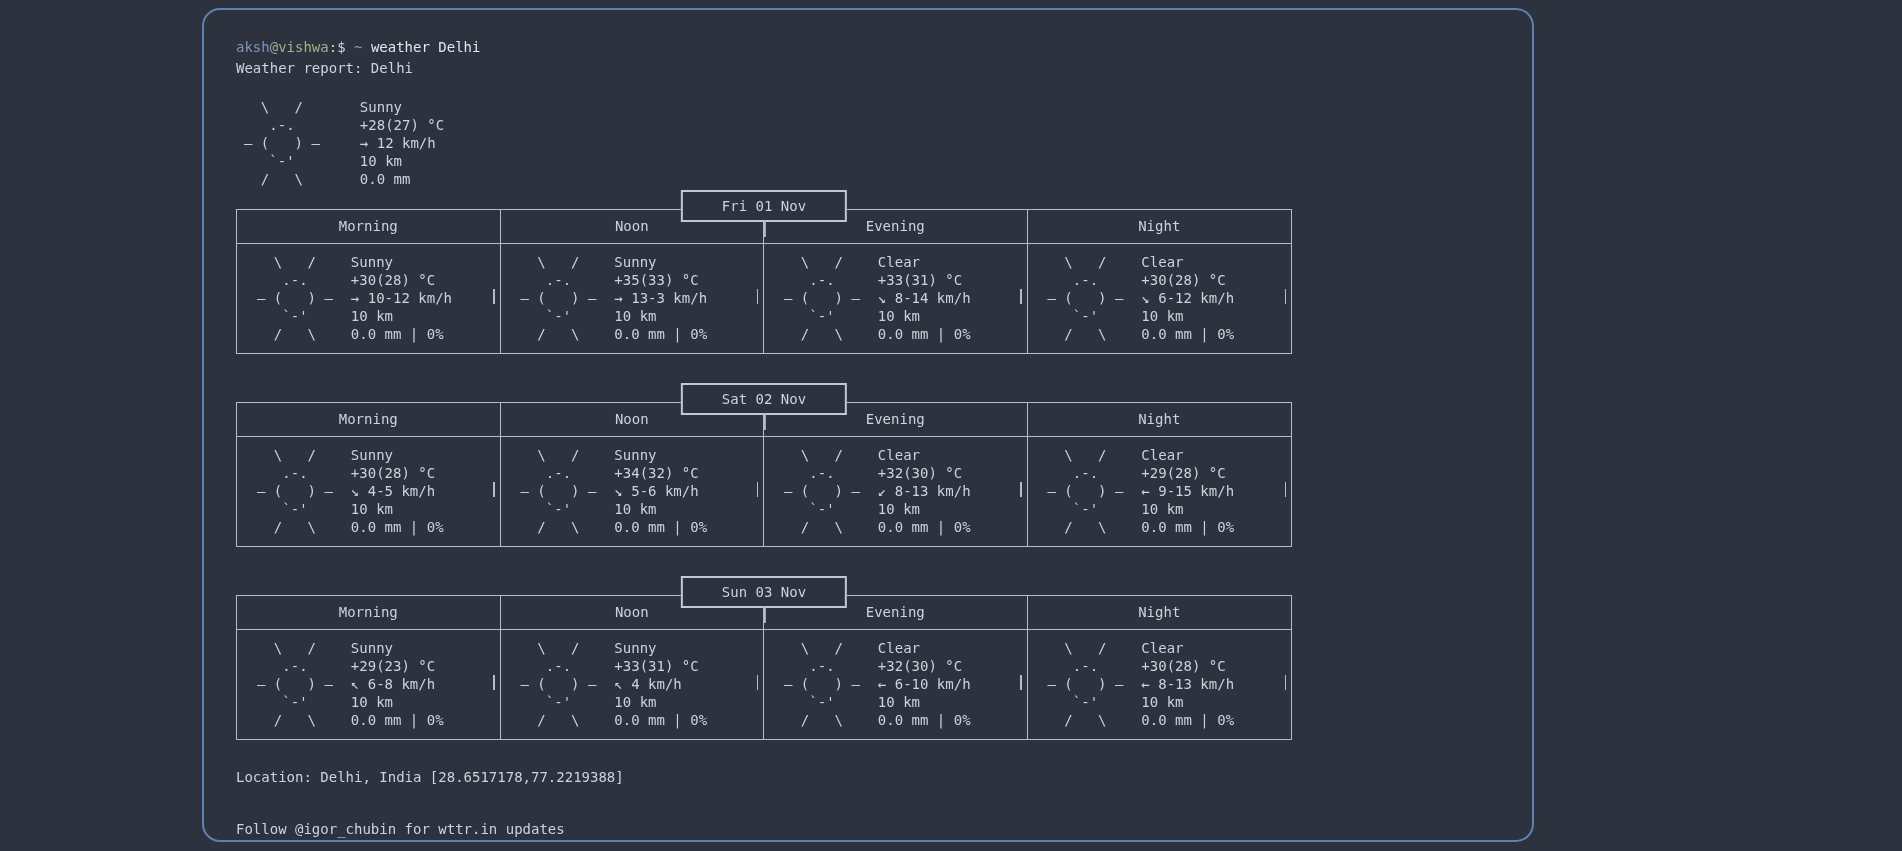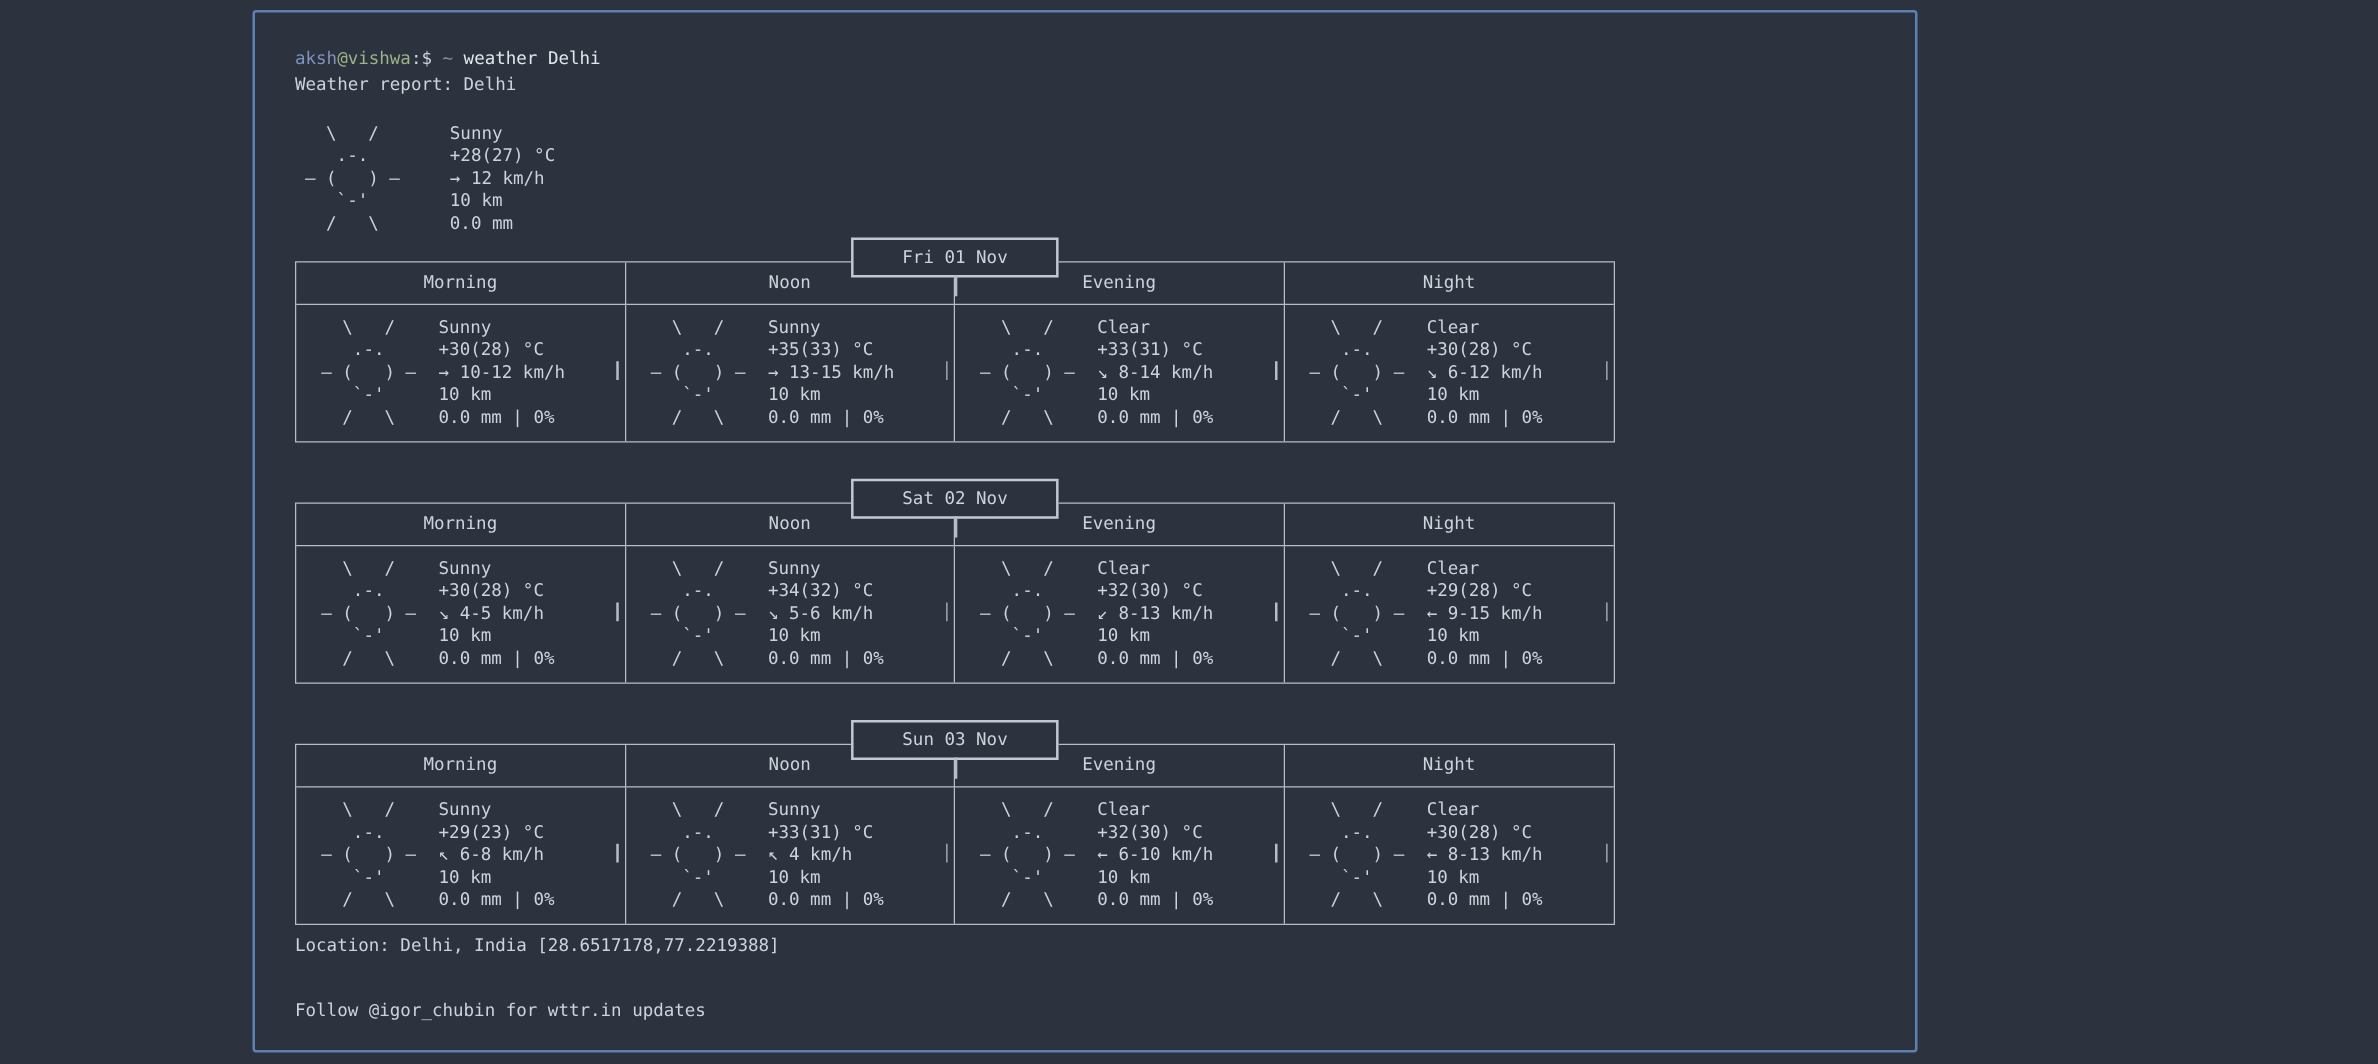--- a/index.html
+++ b/index.html
@@ -4,21 +4,21 @@
 <style>
   :root{
     --bg:#2c323e; --term-border:#5d81b0; --text:#ced3db; --dim:#b6bdc9;
     --user:#7e94bd; --host:#9cb287; --tilde:#7d9cba; --boxb:#c3c9d2;
   }
   *{box-sizing:border-box;margin:0;padding:0}
   html,body{width:1902px;height:851px;overflow:hidden}
   body{background:var(--bg);font-family:"DejaVu Sans Mono","Liberation Mono",monospace;
        font-size:14px;color:var(--text)}
   .terminal{position:absolute;left:202px;top:8px;width:1332px;height:834px;
-            background:var(--bg);border:2px solid var(--term-border);border-radius:3px;
+            background:var(--bg);border:2px solid var(--term-border);border-radius:18px;
             padding:28px 32px;overflow:hidden}
   .line{line-height:18px;white-space:pre}
   .prompt-user{color:var(--user)}
   .prompt-host{color:var(--host)}
   .prompt-sym{color:var(--text)}
   .prompt-tilde{color:var(--tilde)}
   .cmd{color:#e3e7ed}
   .report{margin-top:3px}
   .current{display:flex;margin-top:21px;margin-left:8px}
   pre.art{font:inherit;line-height:18px;color:var(--text);white-space:pre}
@@ -32,21 +32,21 @@
   .date-box::after{content:"";position:absolute;left:50%;top:100%;width:1.5px;height:17px;
             background:var(--dim)}
   .day-table{display:grid;grid-template-columns:repeat(4,1fr);border:1.5px solid var(--dim)}
   .hcell{grid-row:1;border-bottom:1.5px solid var(--dim);text-align:center;
          height:34px;line-height:33px;white-space:pre}
   .hcell:not(:nth-child(4)),.cell:not(:nth-child(8)){border-right:1.5px solid var(--dim)}
   .cell{grid-row:2;display:flex;padding:9px 0 10px 20px;position:relative}
   .cell .vals{margin-left:18px}
   .cell::after{content:"";position:absolute;right:5px;top:45px;width:1.5px;height:15px;
          background:var(--dim)}
-  .footer-line{margin-top:8px}
+  .footer-line{margin-top:28px}
   .follow-line{margin-top:34px}
   .prompt2{margin-top:8px;display:flex;align-items:center}
   .cursor{display:inline-block;width:2.5px;height:16px;background:#dde1e6;margin-left:2px}
 </style>
 </head>
 <body>
 
 <div class="terminal">
 
   <div class="line"><span class="prompt-user">aksh</span><span class="prompt-host">@vishwa</span><span class="prompt-sym">:$</span><span class="prompt-tilde"> ~ </span><span class="cmd">weather Delhi</span></div>
@@ -92,21 +92,21 @@
       </div>
       <div class="cell">
         <pre class="art">  \   /
    .-.
 ― (   ) ―
    `-'
   /   \</pre>
         <div class="vals">
           <div>Sunny</div>
           <div>+35(33) °C</div>
-          <div>→ 13-15 km/h</div>
+          <div>→ 13-3 km/h</div>
           <div>10 km</div>
           <div>0.0 mm | 0%</div>
         </div>
       </div>
       <div class="cell">
         <pre class="art">  \   /
    .-.
 ― (   ) ―
    `-'
   /   \</pre>

